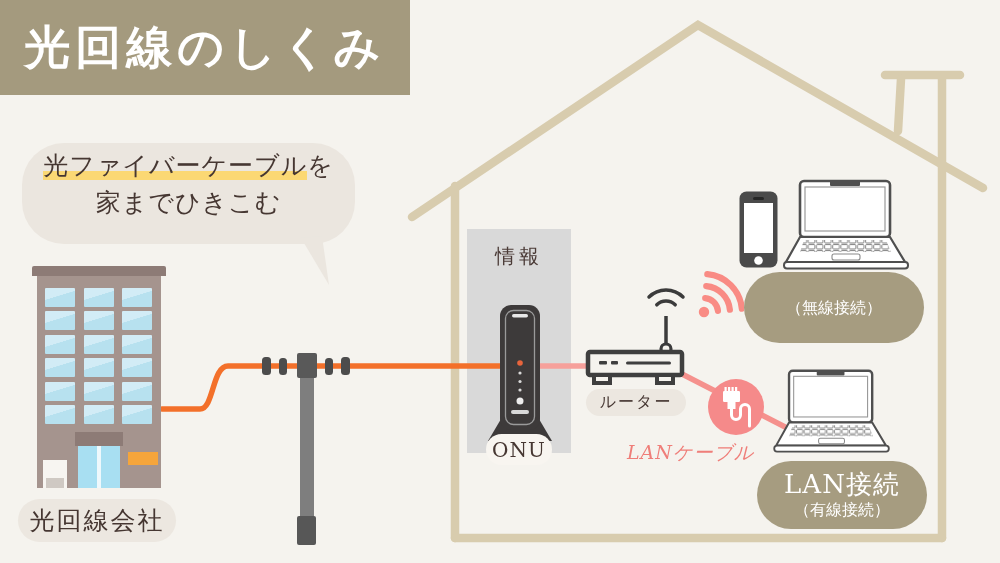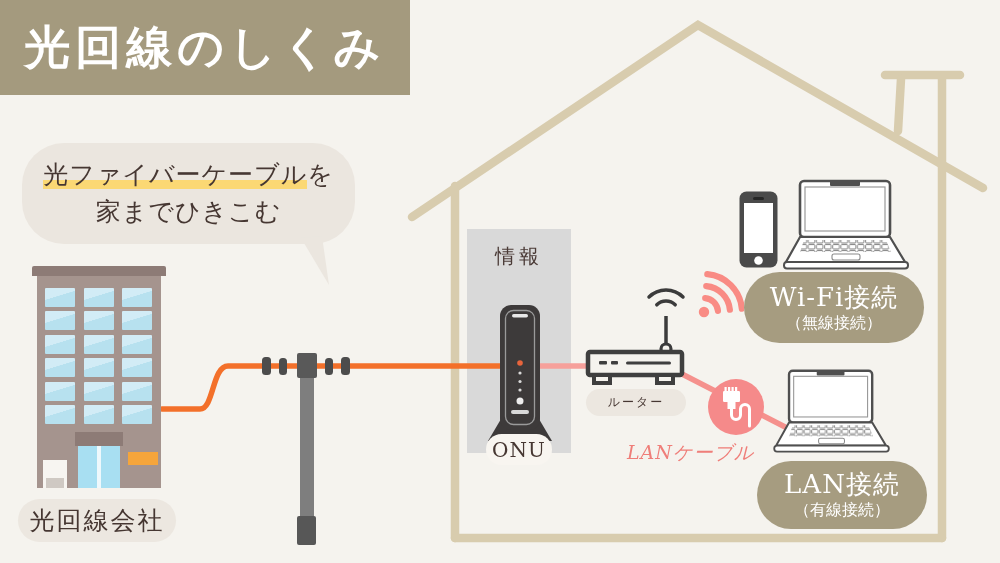--- a/index.html
+++ b/index.html
@@ -12,21 +12,21 @@
   .abs{position:absolute;}
   
   .banner{left:0;top:0;width:410px;height:95px;background:#a49a7e;}
   .banner h1{
     margin:0;line-height:95px;text-align:center;color:#ffffff;
     font-size:46px;font-weight:600;letter-spacing:5px;
   }
   
   .bubble{
     left:22px;top:143px;width:333px;height:101px;background:#ebe6df;
-    border-radius:42px;text-align:center;padding-top:13px;box-sizing:border-box;
+    border-radius:42px;text-align:center;padding-top:4px;box-sizing:border-box;
   }
   .bubble .l1,.bubble .l2{font-size:25px;font-weight:500;letter-spacing:1px;line-height:37px;}
   .hl{background:linear-gradient(to top,#fbd874 9px,transparent 9px);}
   
   .pill{
     background:#ece7e0;border-radius:22px;display:flex;align-items:center;
     justify-content:center;font-weight:500;color:#463732;
   }
   
   .olive-pill{
@@ -168,21 +168,21 @@
   </g>
   <line x1="86" y1="44" x2="86" y2="74" stroke="#3b3b3b" stroke-width="3.5"></line>
   <circle cx="86" cy="77" r="5" fill="#f5f3ee" stroke="#3b3b3b" stroke-width="3.2"></circle>
   <rect x="8" y="80" width="94" height="23" rx="2" fill="#f5f3ee" stroke="#3f3f3f" stroke-width="4.5"></rect>
   <rect x="19" y="89" width="8" height="3.5" rx="1" fill="#3f3f3f"></rect>
   <rect x="31" y="89" width="7" height="3.5" rx="1" fill="#3f3f3f"></rect>
   <rect x="46" y="89.5" width="45" height="3" rx="1.5" fill="#3f3f3f"></rect>
   <rect x="14" y="103" width="16" height="8" fill="#f5f3ee" stroke="#3f3f3f" stroke-width="4"></rect>
   <rect x="77" y="103" width="16" height="8" fill="#f5f3ee" stroke="#3f3f3f" stroke-width="4"></rect>
 </svg>
-<div class="abs pill" style="left:586px;top:389px;width:100px;height:27px;border-radius:14px;font-size:12px;letter-spacing:2px;">
+<div class="abs pill" style="left:586px;top:389px;width:100px;height:27px;border-radius:14px;font-size:16px;letter-spacing:2px;">
   <span>ルーター</span>
 </div>
 
 <svg class="abs" style="left:678px;top:262px;" width="66" height="60" viewBox="0 0 66 60">
   <g transform="rotate(45 26 50)" stroke="#f98b84" fill="none" stroke-width="6.2" stroke-linecap="round">
     <circle cx="26" cy="50" r="5.2" fill="#f98b84" stroke="none"></circle>
     <path d="M17,39.3 A14,14 0 0 1 35,39.3"></path>
     <path d="M9.3,30.1 A26,26 0 0 1 42.7,30.1"></path>
     <path d="M1.6,20.9 A38,38 0 0 1 50.4,20.9"></path>
   </g>
@@ -204,21 +204,20 @@
   <rect x="17" y="3" width="90" height="56" rx="4" fill="#ffffff" stroke="#4f4f4f" stroke-width="2.6"></rect>
   <rect x="47" y="3" width="30" height="5" rx="1" fill="#4f4f4f"></rect>
   <rect x="22" y="9" width="80" height="44" fill="#ffffff" stroke="#999999" stroke-width="1.2"></rect>
   <polygon points="17,59 107,59 122,84 3,84" fill="#ffffff" stroke="#4f4f4f" stroke-width="2.2"></polygon>
   <polygon points="21,62 103,62 108,74 17,74" fill="url(#kb-a)"></polygon>
   <rect x="49" y="76" width="28" height="6" rx="2" fill="#ffffff" stroke="#8a8a8a" stroke-width="1.1"></rect>
   <rect x="1" y="84" width="124" height="6.5" rx="3" fill="#ffffff" stroke="#4f4f4f" stroke-width="2"></rect>
 </svg>
 
 <div class="abs olive-pill" style="left:744px;top:272px;width:180px;height:71px;border-radius:36px;">
-  <div class="big">Wi-Fi接続</div>
   <div class="small">（無線接続）</div>
 </div>
 
 <svg class="abs" style="left:707px;top:378px;" width="58" height="58" viewBox="0 0 58 58">
   <circle cx="29" cy="29" r="28" fill="#f58a8a"></circle>
   <g fill="#ffffff">
     <rect x="17.5" y="9" width="2.2" height="4.5"></rect>
     <rect x="21" y="9" width="2.2" height="4.5"></rect>
     <rect x="24.5" y="9" width="2.2" height="4.5"></rect>
     <rect x="28" y="9" width="2.2" height="4.5"></rect>

